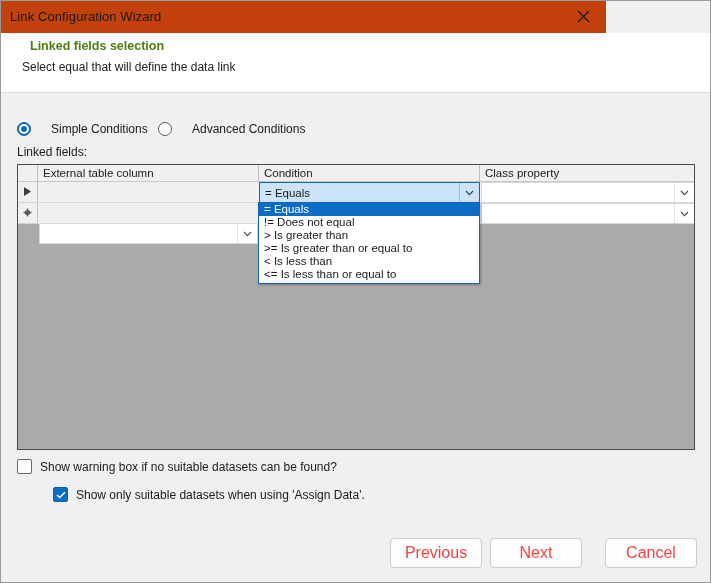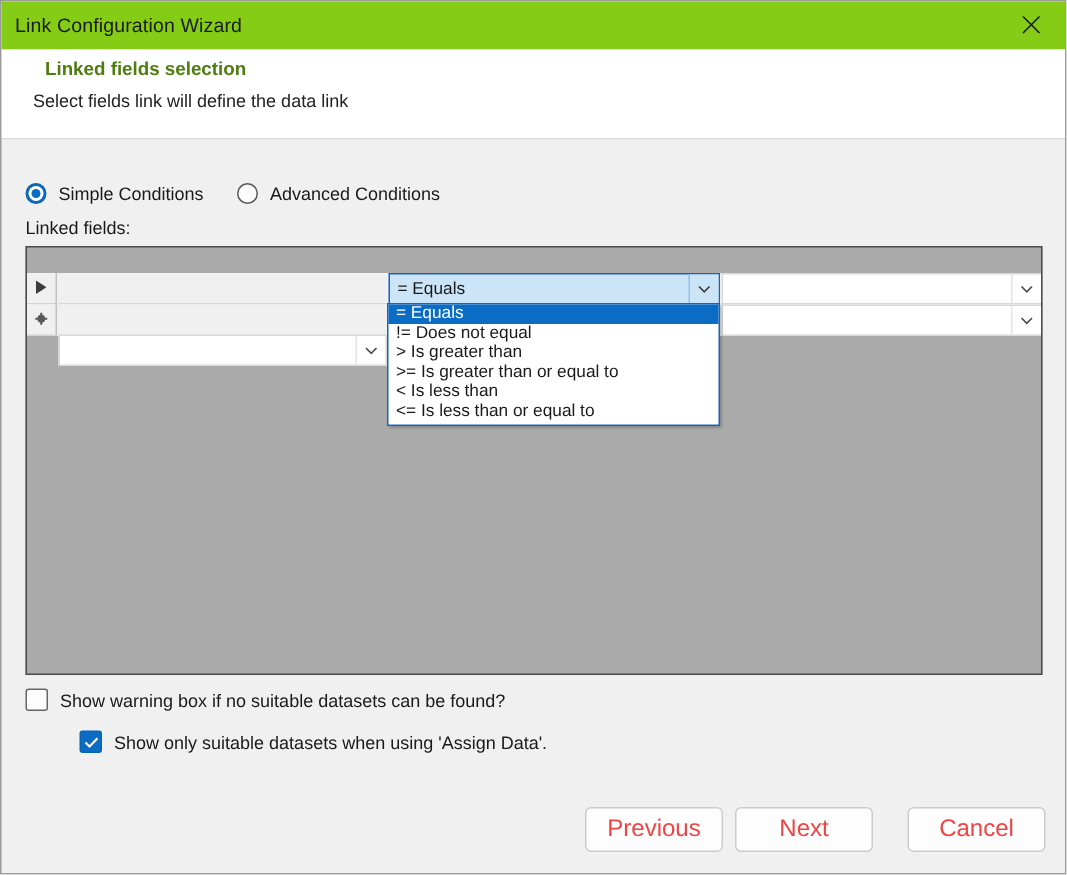--- a/index.html
+++ b/index.html
@@ -18,22 +18,22 @@
     position: relative;
     width: 711px; height: 583px;
     background: #f0f0f0;
     border: 1px solid #9a9a9a;
     overflow: hidden;
   }
 
   
   #titlebar {
     position: absolute; left: 0; top: 0;
-    width: 709px; height: 32px;
-    background: #84cc16;
+    width: 605px; height: 32px;
+    background: #c2410c;
   }
   #title-text {
     position: absolute; left: 9px; top: 8px;
     font-size: 13px; color: #1a1a1a;
     letter-spacing: .1px;
   }
   #close-button {
     position: absolute; right: 0; top: 0;
     width: 45px; height: 31px;
     display: flex; align-items: center; justify-content: center;
@@ -95,21 +95,21 @@
   .radio-dot.checked {
     background: #0a6cc4;
   }
   .radio-inner-dot {
     position: absolute; left: 3px; top: 3px;
     width: 6px; height: 6px; border-radius: 50%;
     background: #0a6cc4;
     z-index: 2;
   }
   .radio-label {
-    margin-left: 8px;
+    margin-left: 20px;
     font-size: 12px; color: #1a1a1a;
     white-space: nowrap;
   }
 
   
   #linked-fields-label {
     position: absolute; left: 16px; top: 144px;
     font-size: 12px; color: #1a1a1a;
   }
 
@@ -265,40 +265,46 @@
         <svg width="13" height="13" viewBox="0 0 13 13">
           <line x1="1" y1="1" x2="12" y2="12" stroke="#1a1a1a" stroke-width="1.1"></line>
           <line x1="12" y1="1" x2="1" y2="12" stroke="#1a1a1a" stroke-width="1.1"></line>
         </svg>
       </span>
     </div>
   </div>
 
   <div id="header-band">
     <div id="page-heading">Linked fields selection</div>
-    <div id="page-subheading">Select fields link will define the data link</div>
+    <div id="page-subheading">Select equal that will define the data link</div>
   </div>
 
   <div id="radio-row">
     <div class="radio-option" id="radio-simple">
       <span class="radio-dot checked">
         <span class="radio-inner-dot"></span>
       </span>
       <span class="radio-label">Simple Conditions</span>
     </div>
     <div class="radio-option" id="radio-advanced">
       <span class="radio-dot"></span>
       <span class="radio-label">Advanced Conditions</span>
     </div>
   </div>
 
   <div id="linked-fields-label">Linked fields:</div>
 
   <div id="grid">
 
+    <div id="grid-header">
+      <div class="hdr-cell" id="hdr-rowsel"></div>
+      <div class="hdr-cell" id="hdr-col0">External table column</div>
+      <div class="hdr-cell" id="hdr-col1">Condition</div>
+      <div class="hdr-cell" id="hdr-col2">Class property</div>
+    </div>
 
     <div class="grid-row" id="row-0">
       <div class="rowsel">
         <span>
           <svg width="7" height="9" viewBox="0 0 7 9">
               <polygon points="0,0 7,4.5 0,9" fill="#3c3c3c"></polygon>
             </svg>
         </span>
       </div>
       <div class="cell c0">

